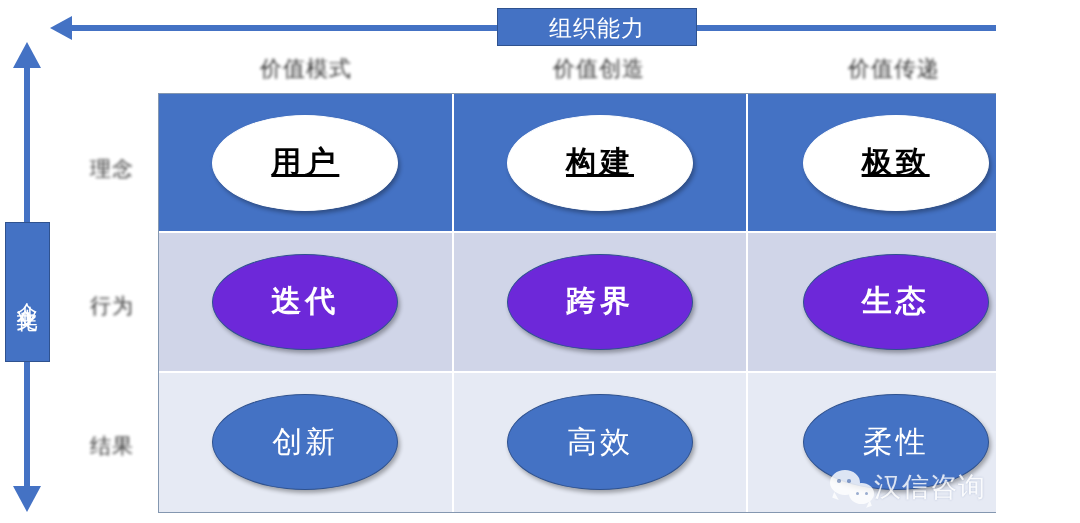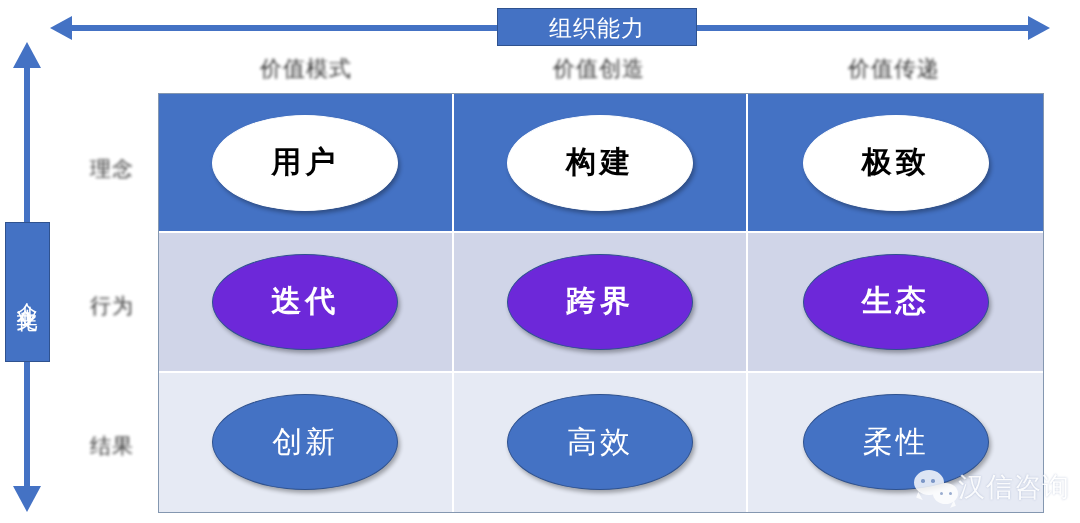--- a/index.html
+++ b/index.html
@@ -6,21 +6,21 @@
     margin: 0;
     padding: 0;
     background: #ffffff;
   }
   body {
     font-family: "Liberation Sans", "DejaVu Sans", sans-serif;
   }
 
   #stage {
     position: relative;
-    width: 1080px;
+    width: 996px;
     height: 523px;
     background: #ffffff;
     overflow: hidden;
     border-radius: 11px;
   }
 
   
   .h-axis {
     position: absolute;
     left: 50px;
@@ -206,20 +206,21 @@
     font-size: 30px;
     font-weight: bold;
     letter-spacing: 4px;
     box-shadow: 2px 3px 4px rgba(0,0,0,0.32);
     box-sizing: border-box;
   }
   .oval.white {
     background: #ffffff;
     color: #000000;
     border: 1px solid #ffffff;
+    text-decoration: underline;
   }
   .oval.red {
     background: #6d28d9;
     color: #ffffff;
     border: 1.5px solid #2F528F;
   }
   .oval.blue {
     background: #4472C4;
     color: #ffffff;
     border: 1.5px solid #2F528F;

